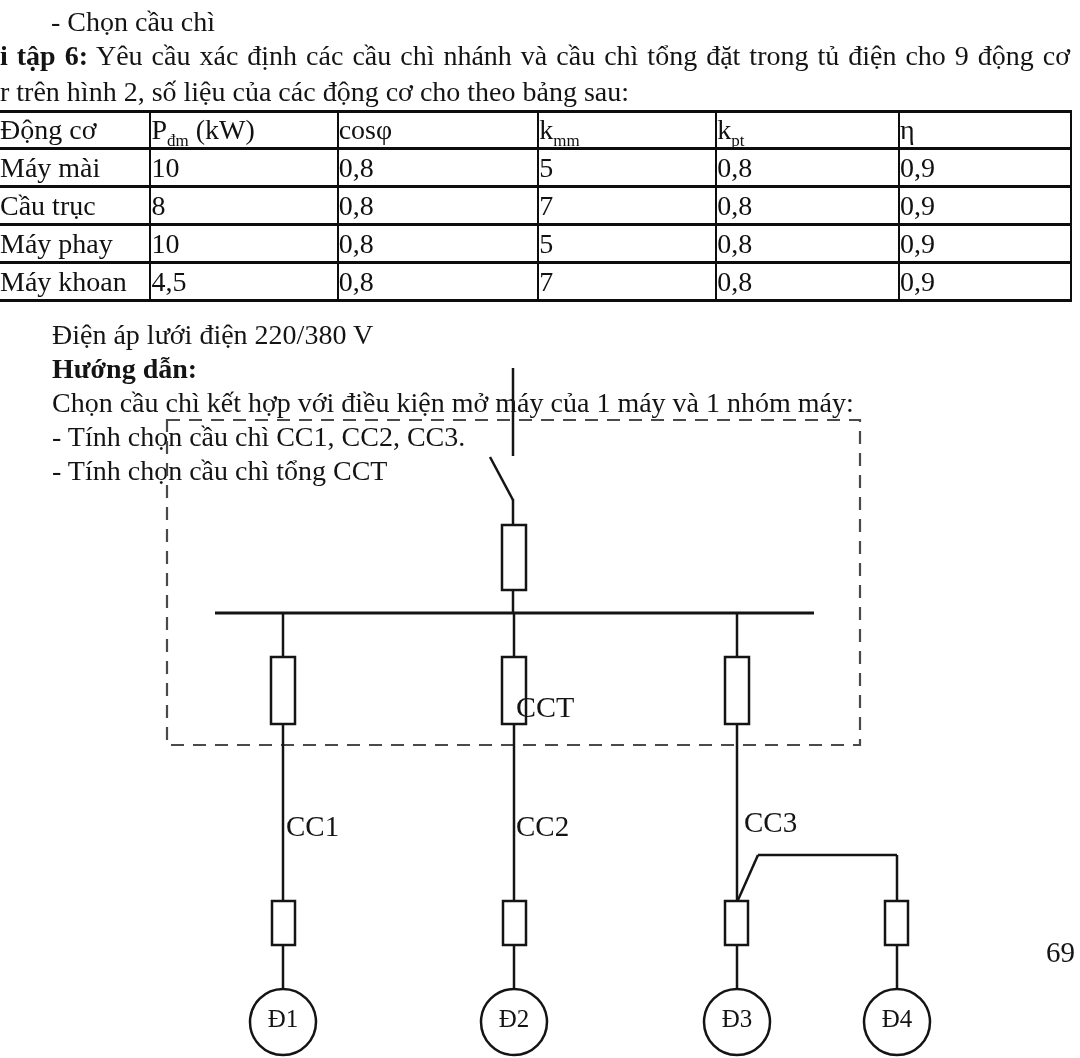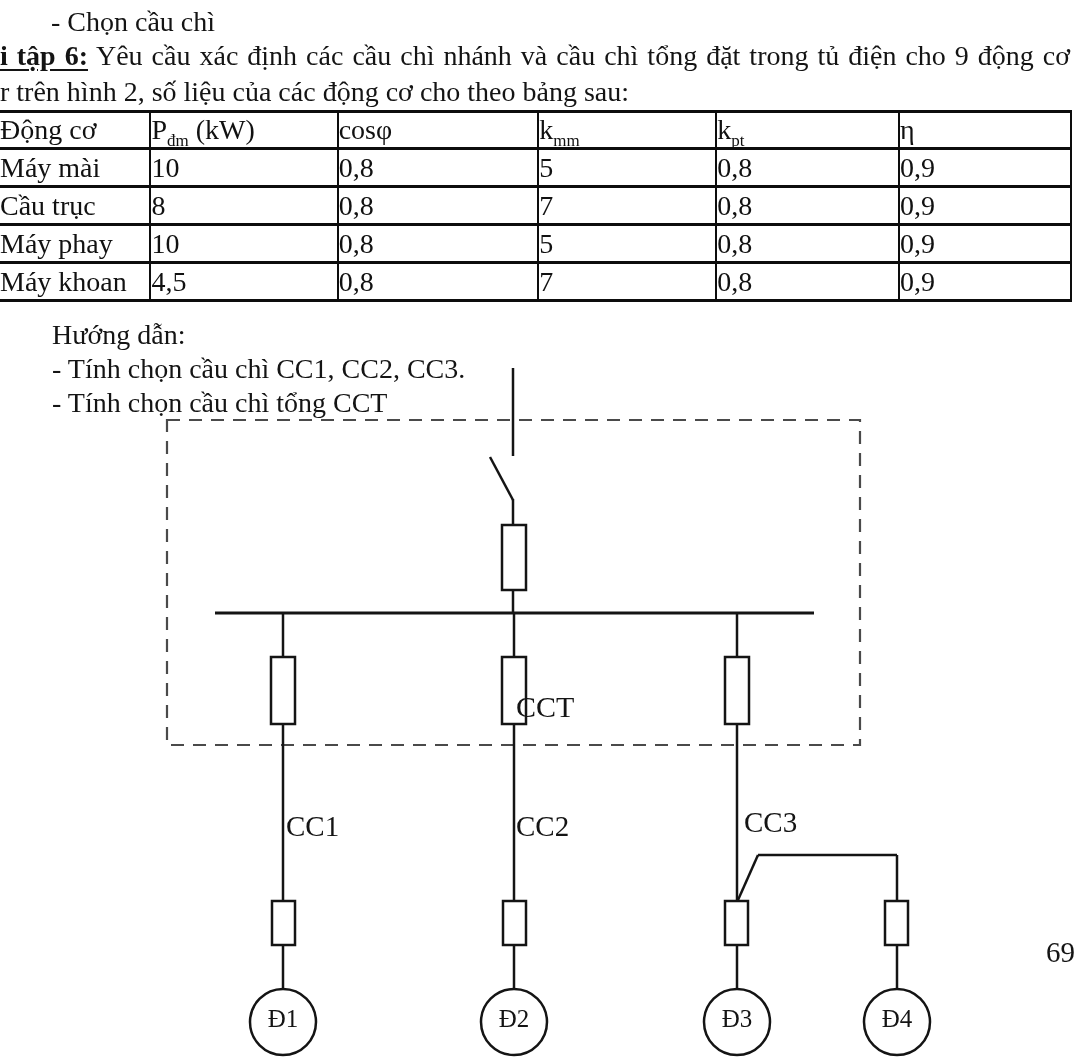--- a/index.html
+++ b/index.html
@@ -4,39 +4,39 @@
 <style>
   html,body{margin:0;padding:0}
   body{
     width:1080px;height:1058px;position:relative;overflow:hidden;
     background:#ffffff;color:#141414;
     font-family:"Liberation Serif", "DejaVu Serif", serif;
   }
   .line{position:absolute;white-space:nowrap;font-size:28px}
   .l1{left:51px;top:6px}
   .l2{left:0;top:40px;word-spacing:2px;width:1090px;overflow:hidden}
-  .l2 .ex-num{font-weight:bold;text-decoration:underline;text-decoration-thickness:2px;text-underline-offset:4px}
+  .l2 .ex-num{font-weight:bold;text-decoration-thickness:2px;text-underline-offset:4px}
   .l3{left:0;top:76px}
   .artifact{position:absolute;left:92px;top:-12px;font-size:30px}
 
   table.motors{
     position:absolute;left:-8px;top:110px;border-collapse:collapse;table-layout:fixed;
     font-size:28px;color:#111;
   }
   table.motors th, table.motors td{
     border:2.5px solid #0d0d0d;border-top-width:3px;border-bottom-width:3px;
     text-align:left;font-weight:normal;padding:0;height:35px;line-height:34px;
     overflow:hidden;white-space:nowrap;
   }
   table.motors th{height:32px}
   table.motors .c0{text-align:left;padding-left:6px}
   sub.u{font-size:17px;line-height:0}
 
   .midtext{position:absolute;left:52px;top:318px;font-size:28px;line-height:34px;white-space:nowrap}
-  .midtext .bold{font-weight:normal}
+  .midtext .bold{font-weight:bold}
 
   svg.diagram{position:absolute;left:0;top:0;pointer-events:none}
 
   .dlabel{position:absolute;font-size:29px;white-space:nowrap}
   .lbl-cct{left:516px;top:690px;font-size:30px}
   .lbl-cc1{left:286px;top:810px}
   .lbl-cc2{left:516px;top:810px}
   .lbl-cc3{left:744px;top:806px}
   .mlabel{position:absolute;font-size:25px;transform:translateX(-50%);white-space:nowrap}
   .m1{left:283px;top:1005px}
@@ -103,21 +103,23 @@
       <td>4,5</td>
       <td>0,8</td>
       <td>7</td>
       <td>0,8</td>
       <td>0,9</td>
     </tr>
   </tbody>
     </table>
 
   <div class="midtext">
+    <div>Điện áp lưới điện 220/380 V</div>
     <div class="bold">Hướng dẫn:</div>
+    <div>Chọn cầu chì kết hợp với điều kiện mở máy của 1 máy và 1 nhóm máy:</div>
     <div>- Tính chọn cầu chì CC1, CC2, CC3.</div>
     <div>- Tính chọn cầu chì tổng CCT</div>
   </div>
 
   <svg class="diagram" width="1080" height="1058" viewBox="0 0 1080 1058">
 
     <rect x="167" y="420" width="693" height="325" fill="none" stroke="#4a4a4a" stroke-width="2.2" stroke-dasharray="13 9"></rect>
 
     <line x1="513" y1="368" x2="513" y2="456" stroke="#141414" stroke-width="2.5"></line>
     <line x1="490" y1="457" x2="513" y2="500" stroke="#141414" stroke-width="2.5"></line>

